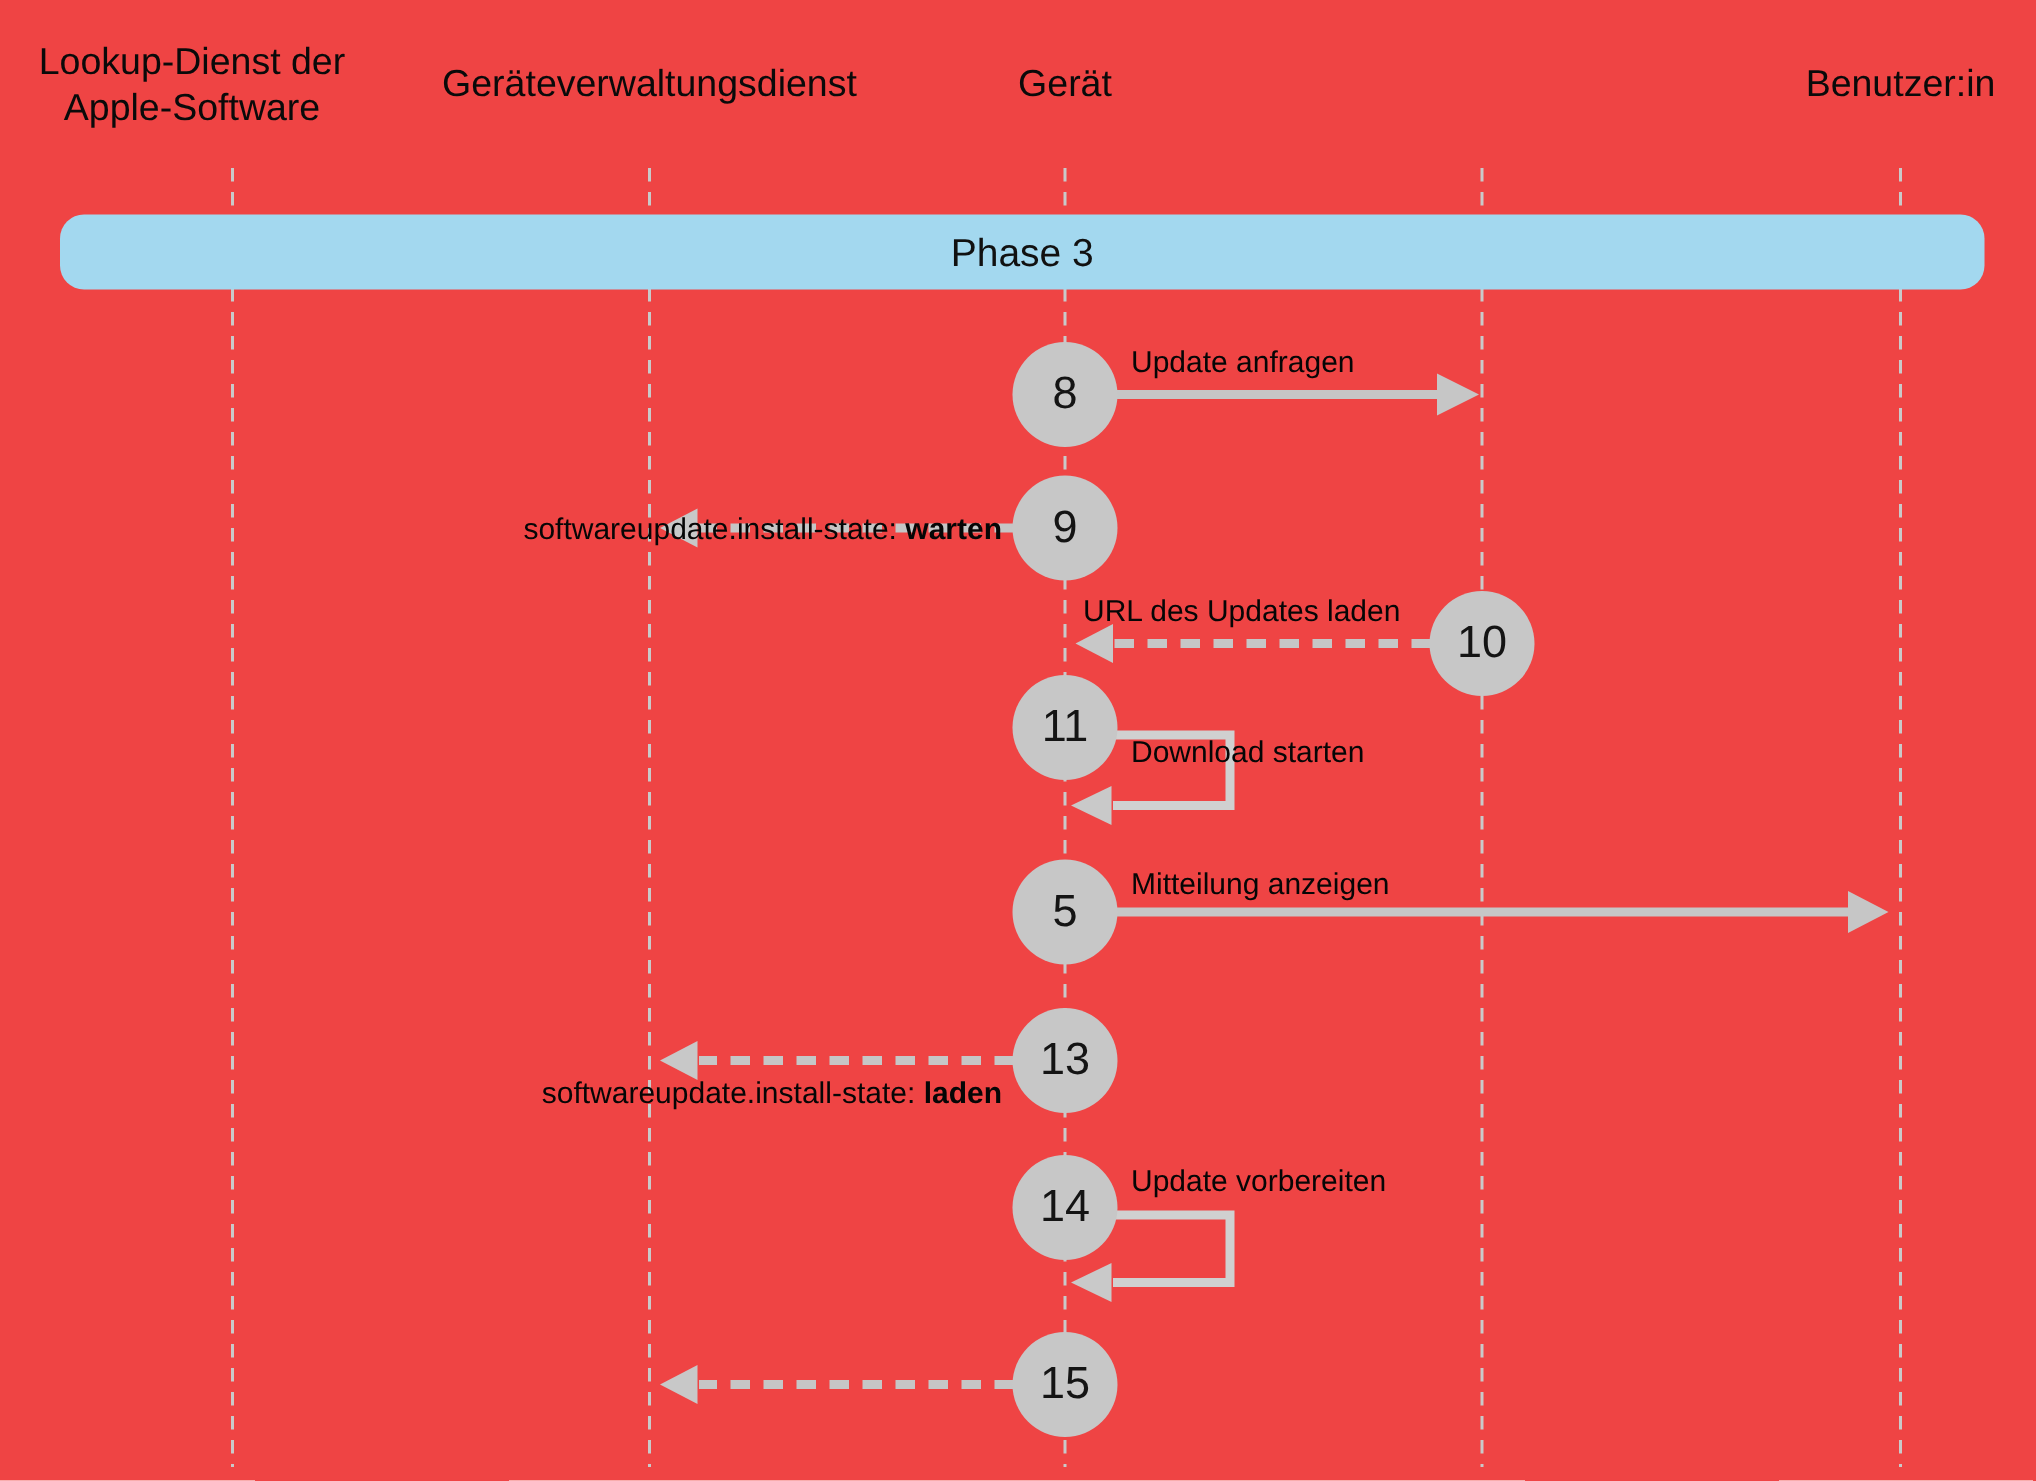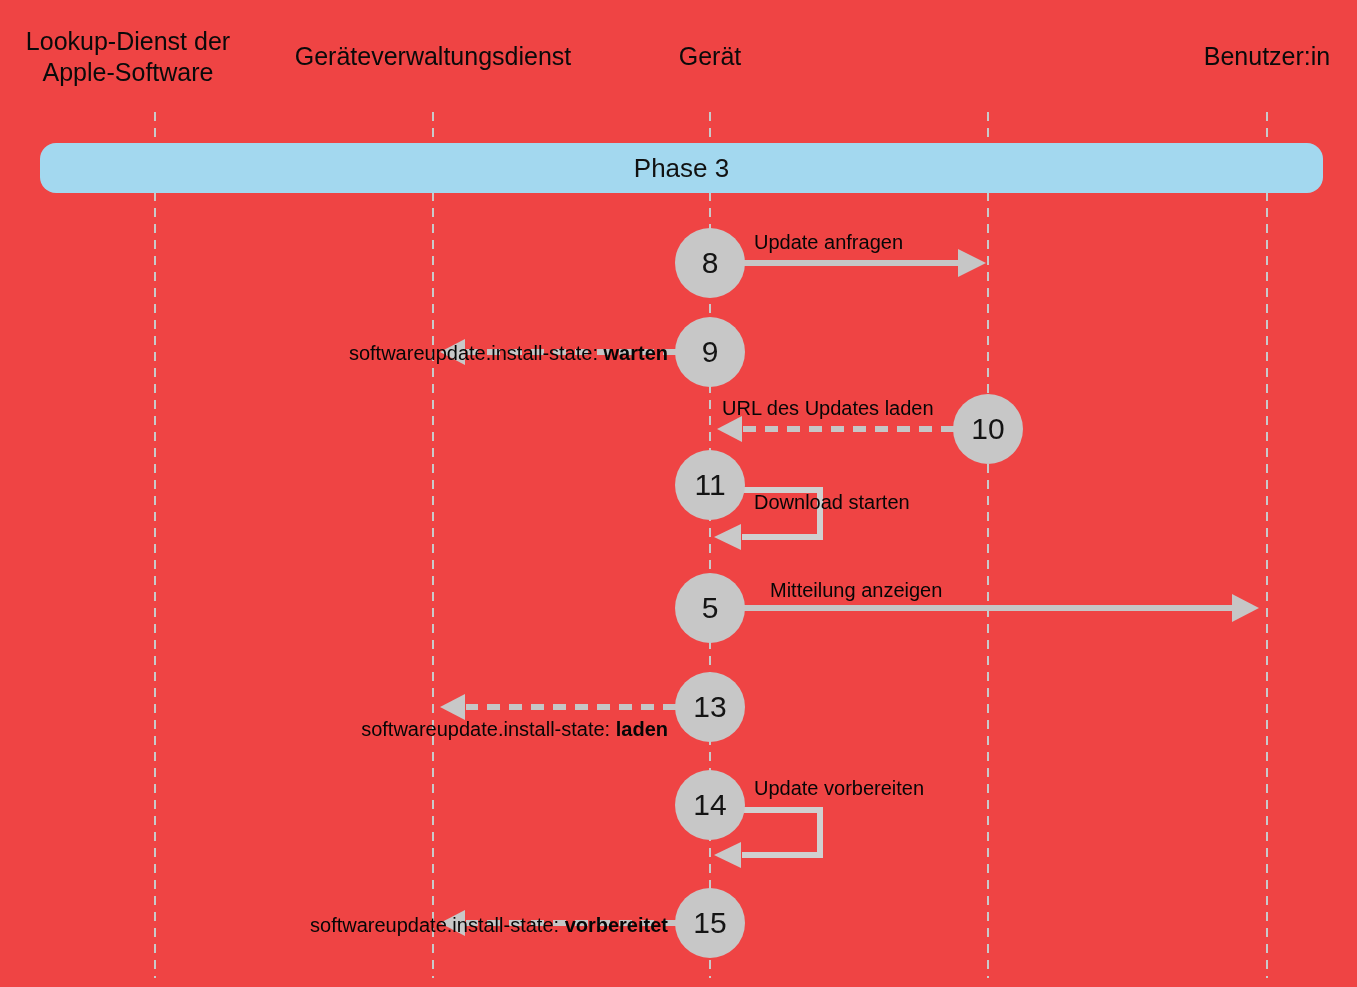--- a/index.html
+++ b/index.html
@@ -146,25 +146,22 @@
   <div class="msg-label" style="left:754px; top:231px;">Update anfragen</div>
 
   <div class="msg-label" style="right:689px; top:319px;">
     <span>softwareupdate.install-state: </span><span class="state">warten</span>
   </div>
 
   <div class="msg-label" style="left:722px; top:397px;">URL des Updates laden</div>
 
   <div class="msg-label" style="left:754px; top:459px;margin-top:32px;">Download starten</div>
 
-  <div class="msg-label" style="left:754px; top:579px;margin-left:16px;">Mitteilung anzeigen</div>
+  <div class="msg-label" style="left:754px; top:579px;">Mitteilung anzeigen</div>
 
   <div class="msg-label" style="right:689px; top:695px;">
     <span>softwareupdate.install-state: </span><span class="state">laden</span>
   </div>
 
   <div class="msg-label" style="left:754px; top:777px;">Update vorbereiten</div>
 
-  <div class="msg-label" style="right:689px; top:891px;">
-    <span>softwareupdate.install-state: </span><span class="state">vorbereitet</span>
-  </div>
 
 </div>
 
 </body></html>

